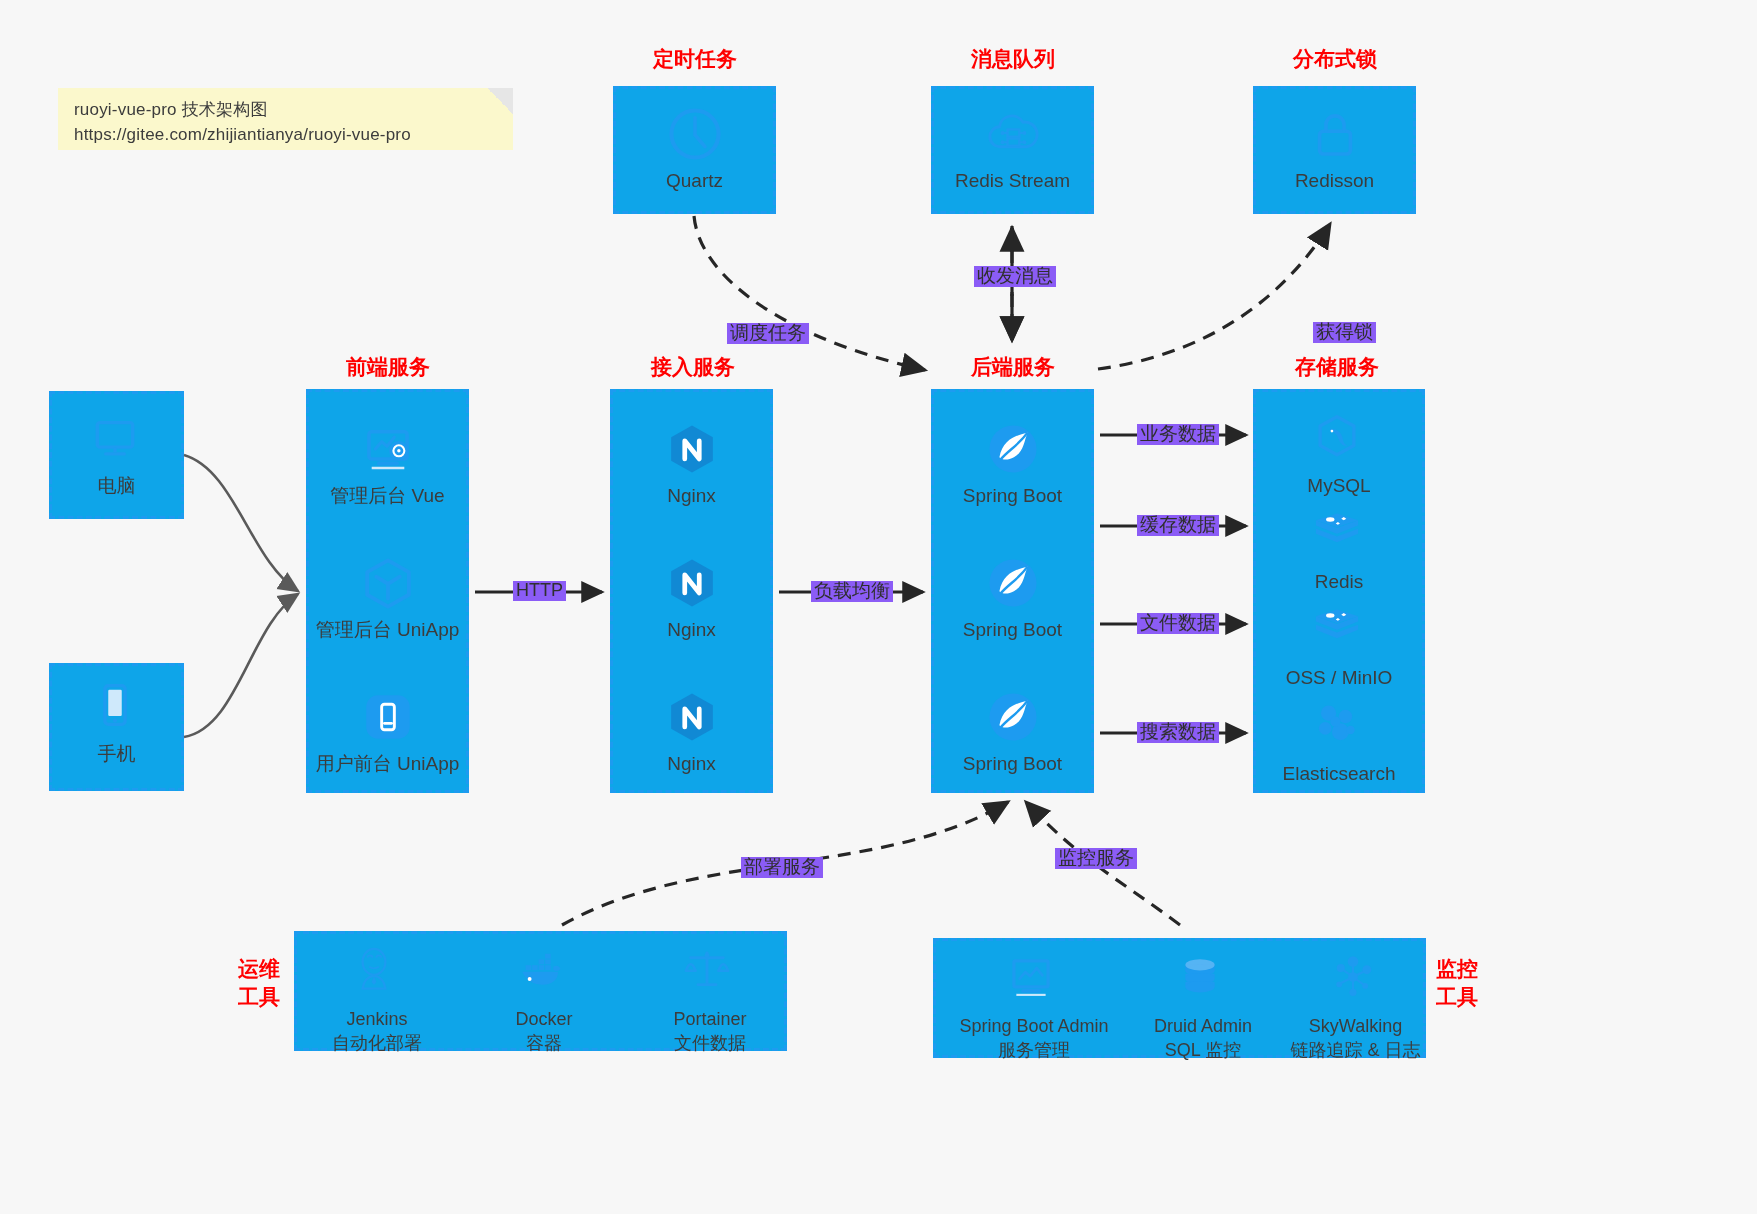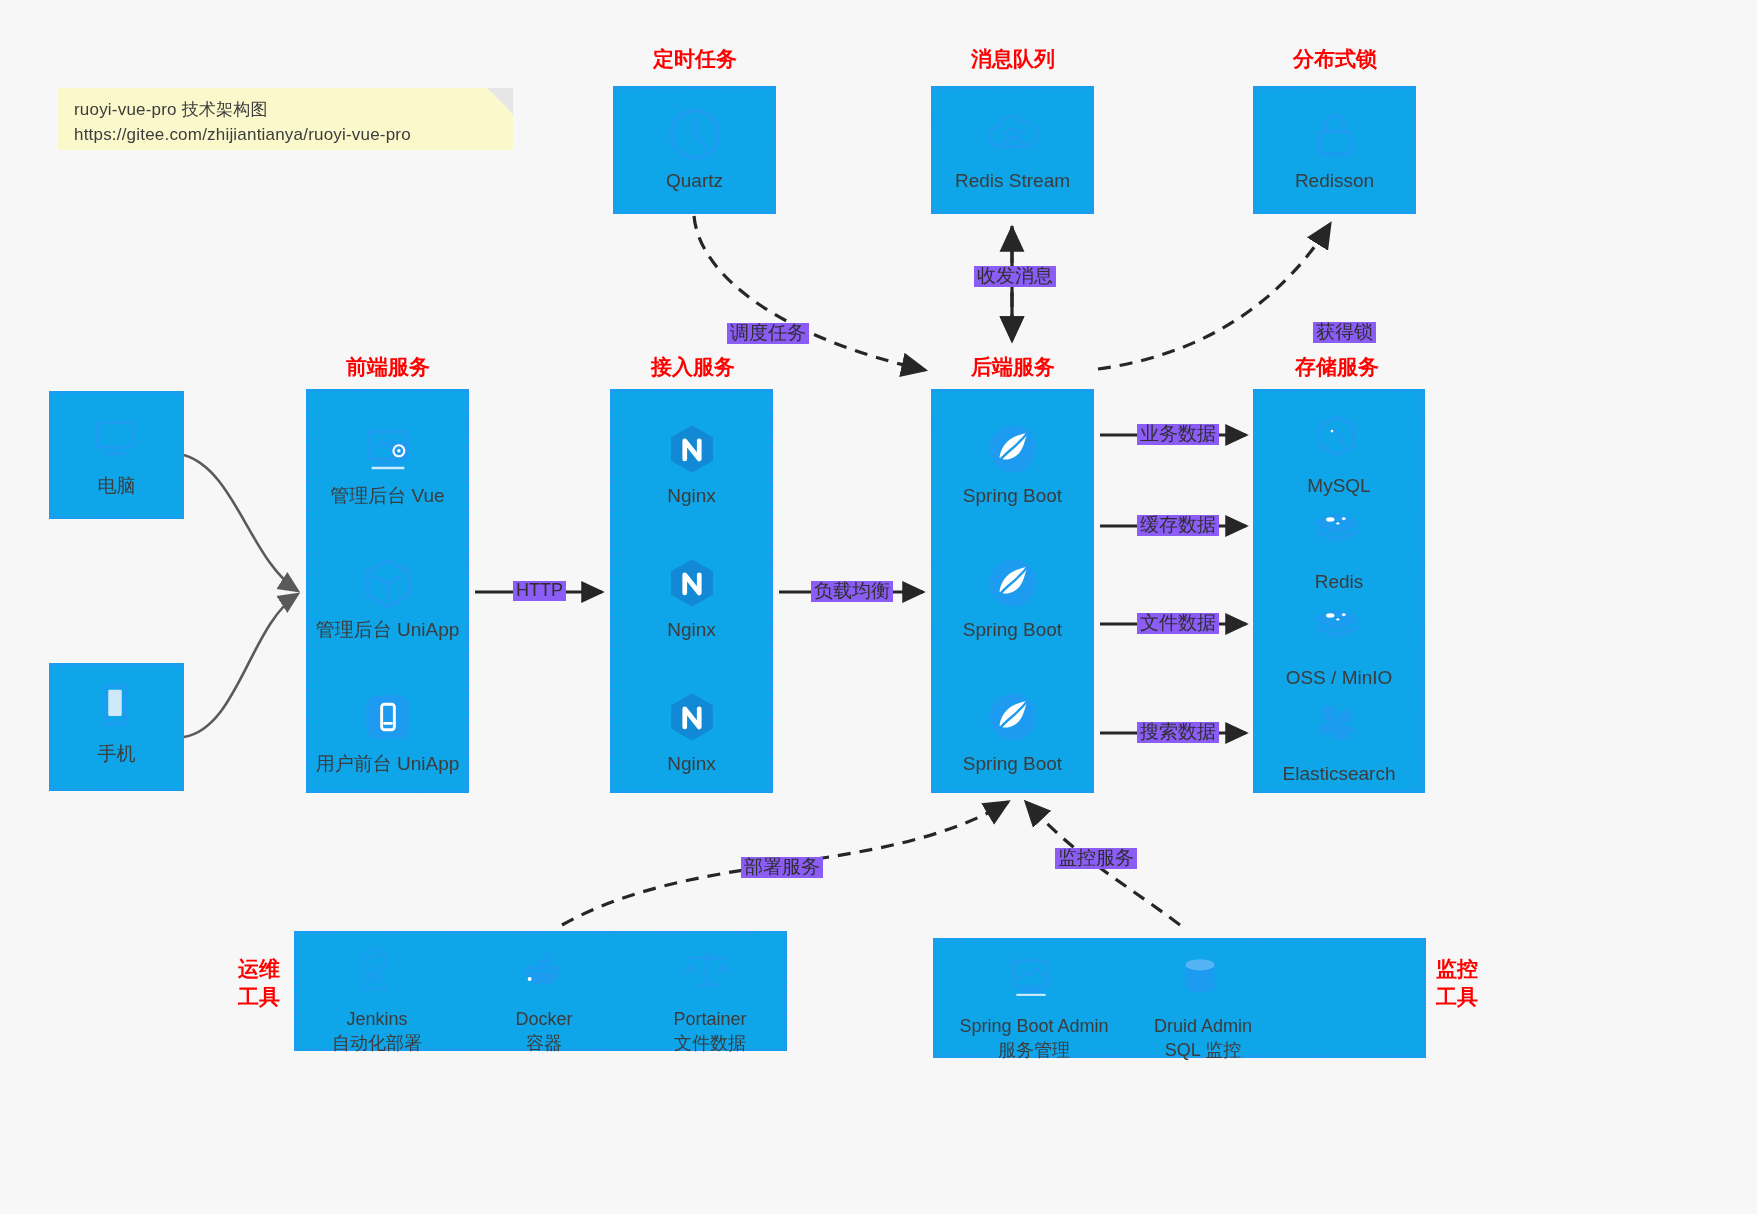--- a/index.html
+++ b/index.html
@@ -380,20 +380,38 @@
             <ellipse cx="32" cy="34" rx="18" ry="7"></ellipse>
             <rect x="14" y="38" width="36" height="6"></rect>
             <ellipse cx="32" cy="44" rx="18" ry="7"></ellipse>
           </g>
           <ellipse cx="32" cy="17" rx="18" ry="7" fill="#ffffff" opacity="0.25"></ellipse>
         </svg>
       </span>
       <span class="cap small">Druid Admin</span>
       <span class="sub">SQL 监控</span>
     </div>
+    <div class="node" style="top:10px;left:332px;width:175px;">
+      <span class="ico">
+        <svg viewBox="0 0 64 64" width="52" height="52">
+          <g stroke="#1d9bf0" stroke-width="2.6">
+            <path d="M32 32 L32 14 M32 32 L18 22 M32 32 L48 24 M32 32 L16 40 M32 32 L46 42 M32 32 L32 50"></path>
+          </g>
+          <circle cx="32" cy="32" r="6" fill="#1d9bf0"></circle>
+          <circle cx="32" cy="13" r="6.5" fill="#1d9bf0"></circle>
+          <circle cx="17" cy="21" r="5" fill="#1d9bf0"></circle>
+          <circle cx="49" cy="23" r="5.5" fill="#1d9bf0"></circle>
+          <circle cx="15" cy="41" r="3.6" fill="#1d9bf0"></circle>
+          <circle cx="47" cy="43" r="3.6" fill="#1d9bf0"></circle>
+          <circle cx="32" cy="51" r="4.4" fill="#1d9bf0"></circle>
+        </svg>
+      </span>
+      <span class="cap small">SkyWalking</span>
+      <span class="sub">链路追踪 &amp; 日志</span>
+    </div>
   </div>
 
   <svg class="wires">
     <defs>
       <marker id="arw" markerWidth="9" markerHeight="9" refX="7.4" refY="4.5" orient="auto">
         <path d="M0,0.6 L8.4,4.5 L0,8.4 z" fill="#262626"></path>
       </marker>
       <marker id="arwg" markerWidth="9" markerHeight="9" refX="7.4" refY="4.5" orient="auto">
         <path d="M0,0.6 L8.4,4.5 L0,8.4 z" fill="#5a5a5a"></path>
       </marker>

